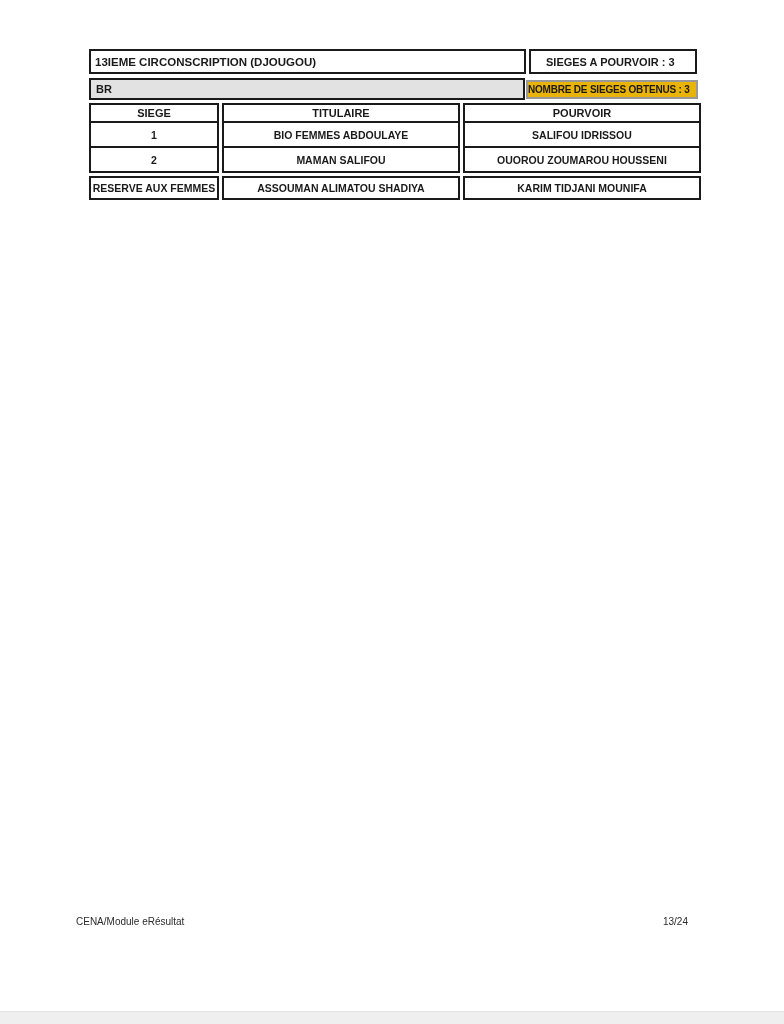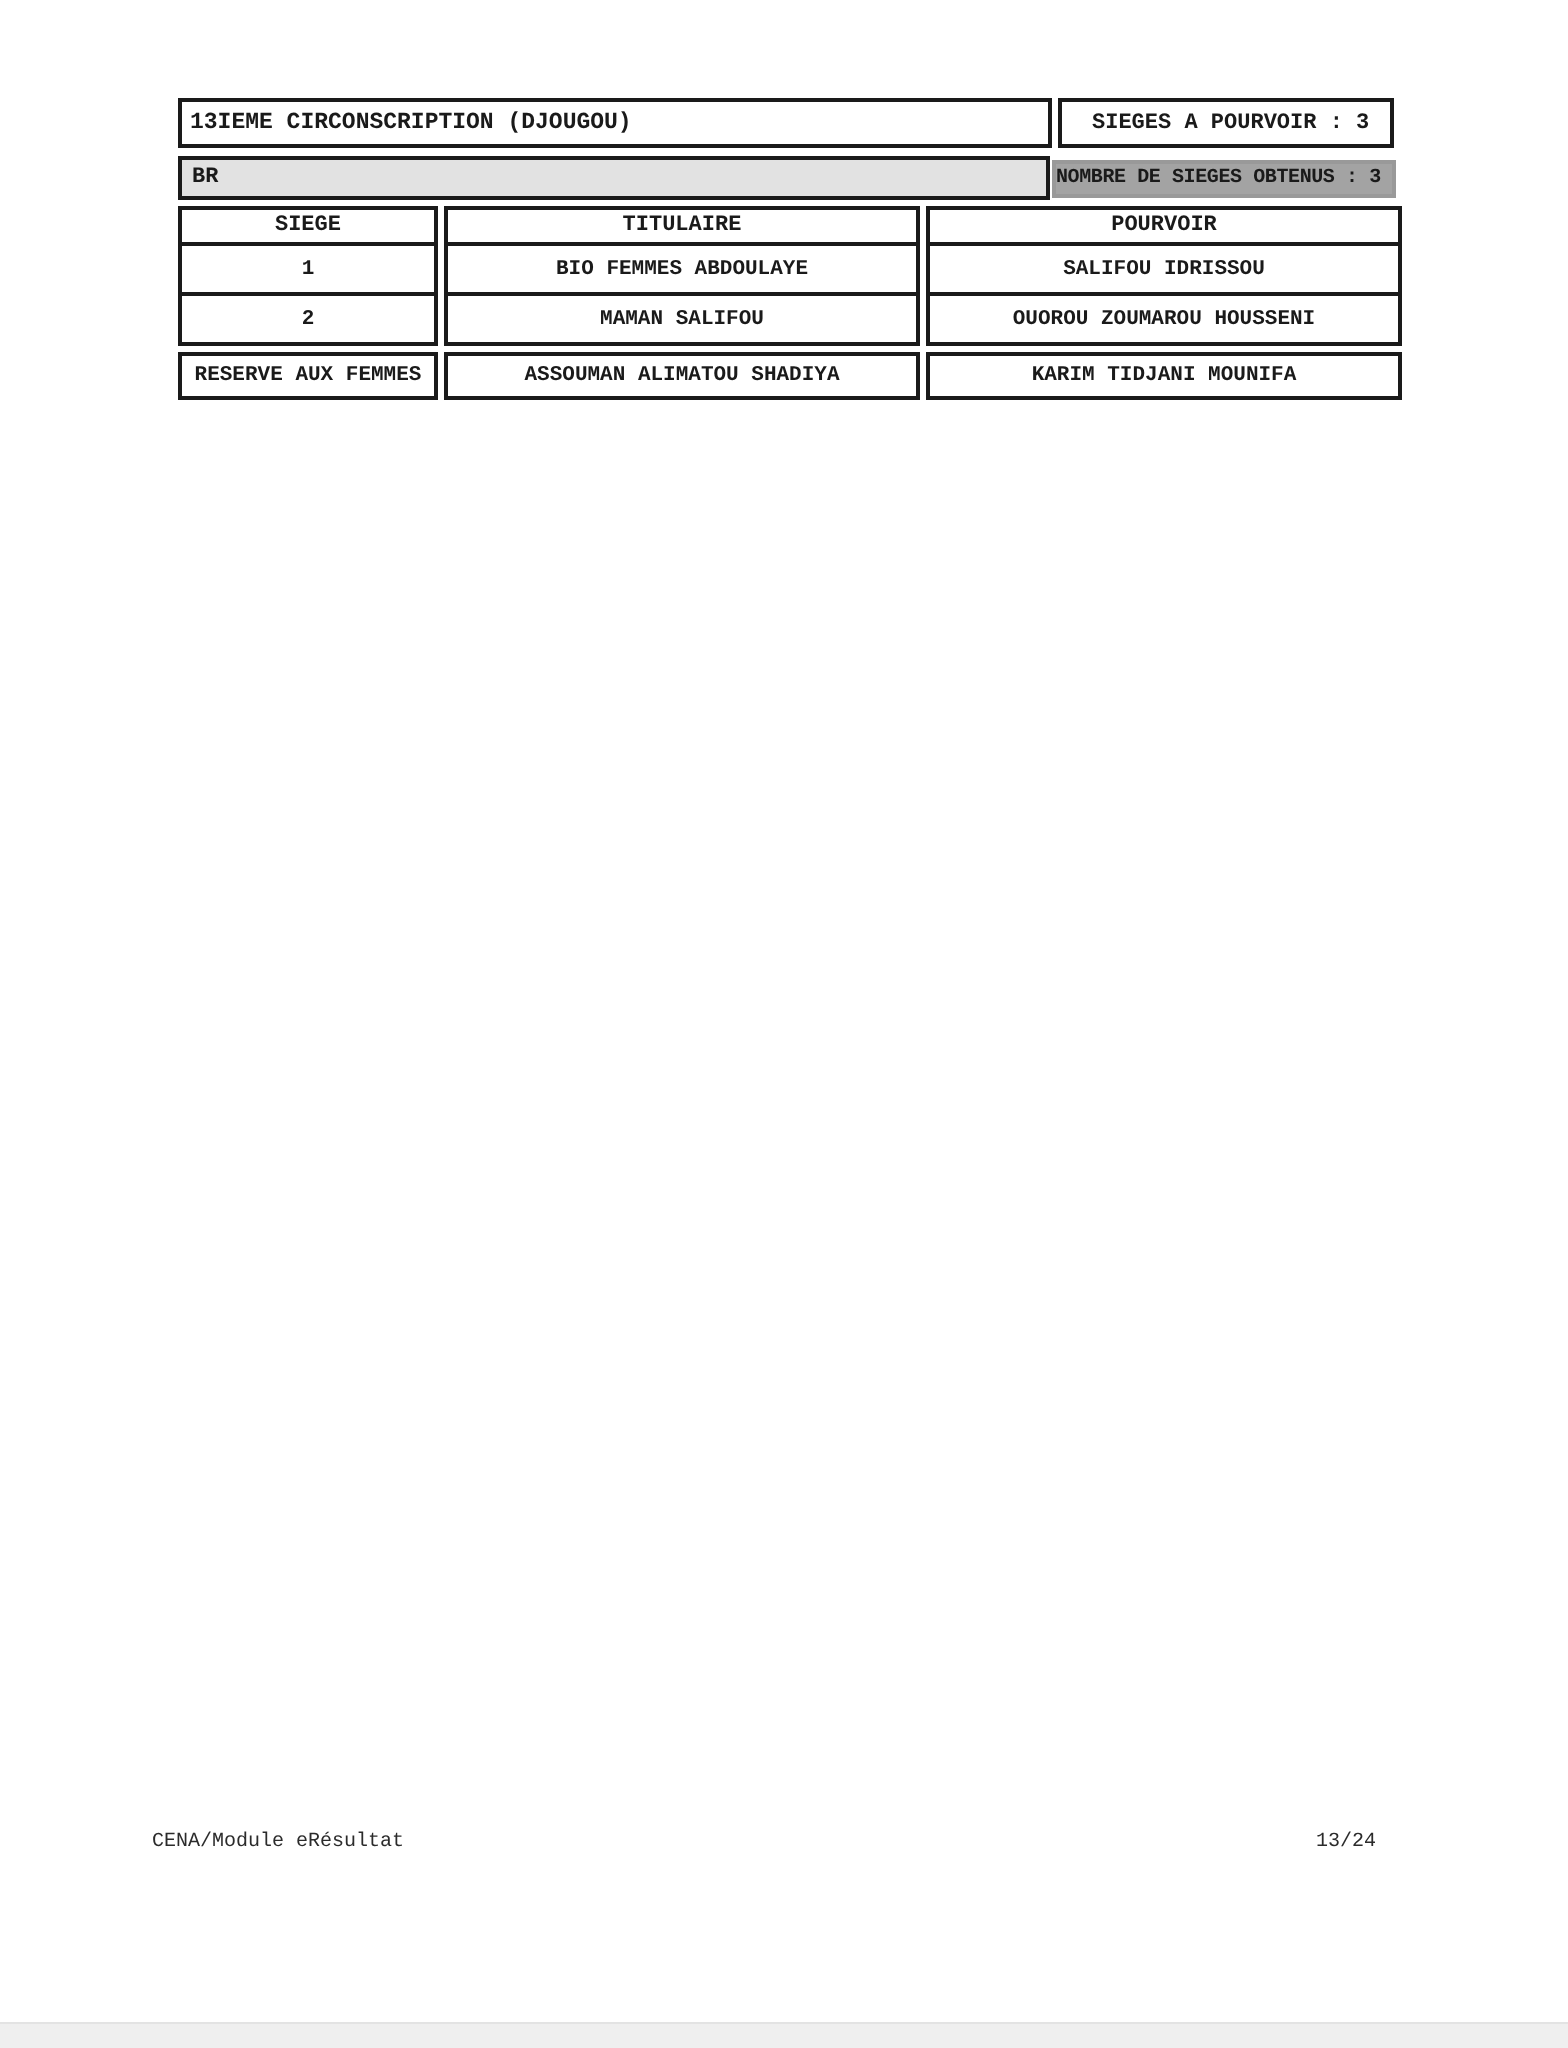--- a/index.html
+++ b/index.html
@@ -6,21 +6,21 @@
     margin: 0;
     padding: 0;
     background: #ffffff;
   }
   .page {
     position: relative;
     width: 784px;
     height: 1024px;
     background: #ffffff;
     overflow: hidden;
-    font-family: Liberation Mono, monospace;
+    font-family: Liberation Sans, sans-serif;
     color: #1a1a1a;
   }
   .content {
     position: absolute;
     left: 89px;
     top: 49px;
     width: 614px;
   }
   .box {
     box-sizing: border-box;
@@ -35,21 +35,21 @@
   .toprow { display: flex; gap: 3px; }
   .box-circ   { width: 437px; height: 25px; padding-left: 4px; font-size: 11.5px; }
   .box-sieges { width: 168px; height: 25px; padding-left: 15px; font-size: 11px; }
   .row2 { display: flex; gap: 1px; margin-top: 4px; align-items: center; }
   .box-br {
     width: 436px; height: 22px; padding-left: 5px; font-size: 11px;
     background: #e2e2e2;
   }
   .box-nombre {
     width: 172px; height: 19px; padding-left: 0; font-size: 10px;
-    background: #a3a3a3; border: 2px solid #999999; letter-spacing: -0.2px;
+    background: #eab308; border: 2px solid #999999; letter-spacing: -0.2px;
   }
   .table { display: flex; gap: 3px; margin-top: 3px; align-items: flex-start; }
   .col { display: flex; flex-direction: column; text-align: center; }
   .col-siege     { width: 130px; }
   .col-titulaire { width: 238px; }
   .col-suppleant { width: 238px; }
   .cell {
     box-sizing: border-box;
     width: 100%;
     border: 2px solid #1a1a1a;

